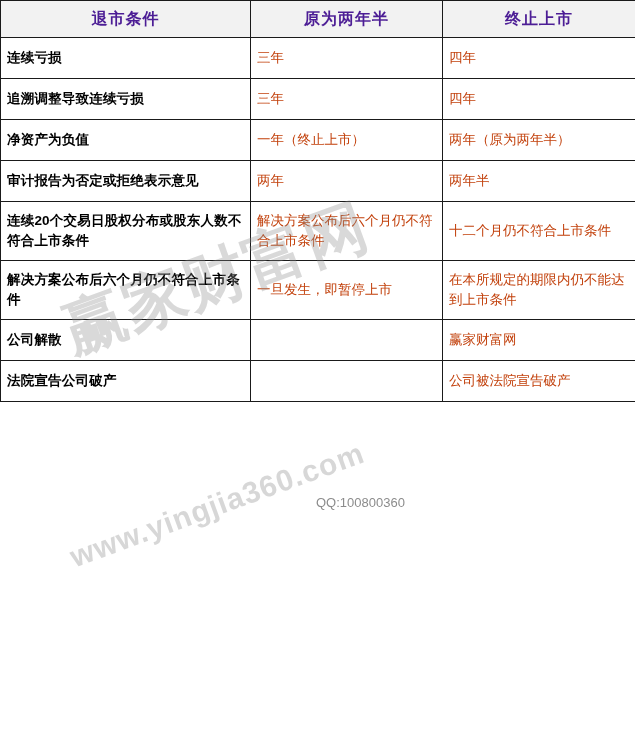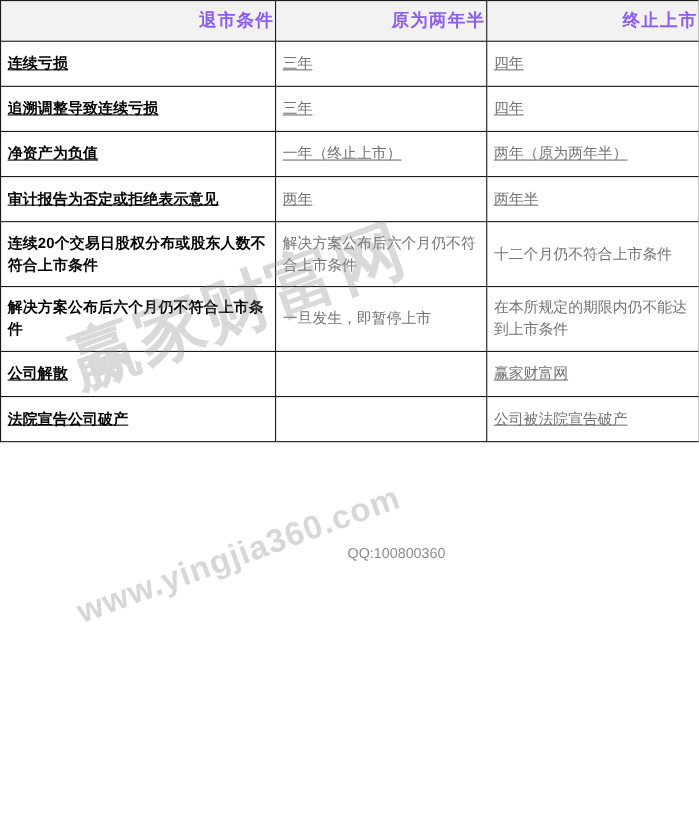--- a/index.html
+++ b/index.html
@@ -29,42 +29,42 @@
   }
   table.delist col.c0 { width: 250px; }
   table.delist col.c1 { width: 192px; }
   table.delist col.c2 { width: 193px; }
 
   table.delist th {
     background: #f2f2f2;
     border: 1px solid #1a1a1a;
     font-size: 16px;
     font-weight: bold;
-    color: #8b5cf6;
-    text-align: right;
+    color: #4c1d95;
+    text-align: center;
     height: 34px;
     letter-spacing: 1px;
   }
   table.delist td {
     border: 1px solid #1a1a1a;
     font-size: 13.5px;
-    color: #737373;
+    color: #c2410c;
     vertical-align: middle;
     padding: 7px 6px;
     line-height: 1.5;
     background: transparent;
   }
   table.delist td.cond {
     font-weight: bold;
     color: #000000;
     font-size: 13.5px;
     letter-spacing: 0.2px;
   }
   table.delist tr.r-tall td { height: 44px; }
-  table.delist tr.r-short td { height: 26px; text-decoration: underline; }
+  table.delist tr.r-short td { height: 26px; }
 
   
   .wm {
     position: absolute;
     z-index: 5;
     pointer-events: none;
     color: rgba(120,120,120,0.30);
     font-weight: bold;
     white-space: nowrap;
   }

